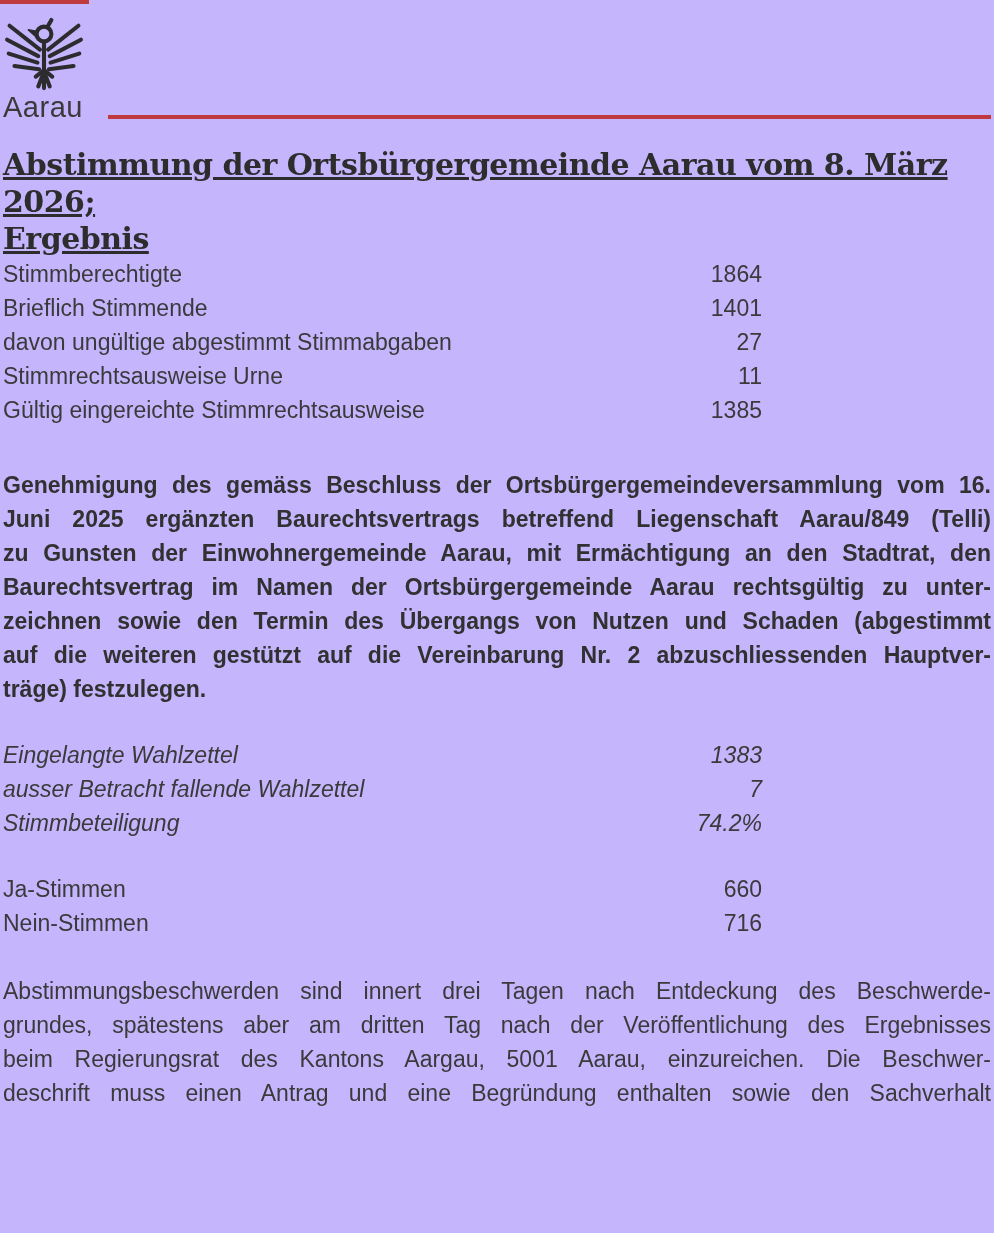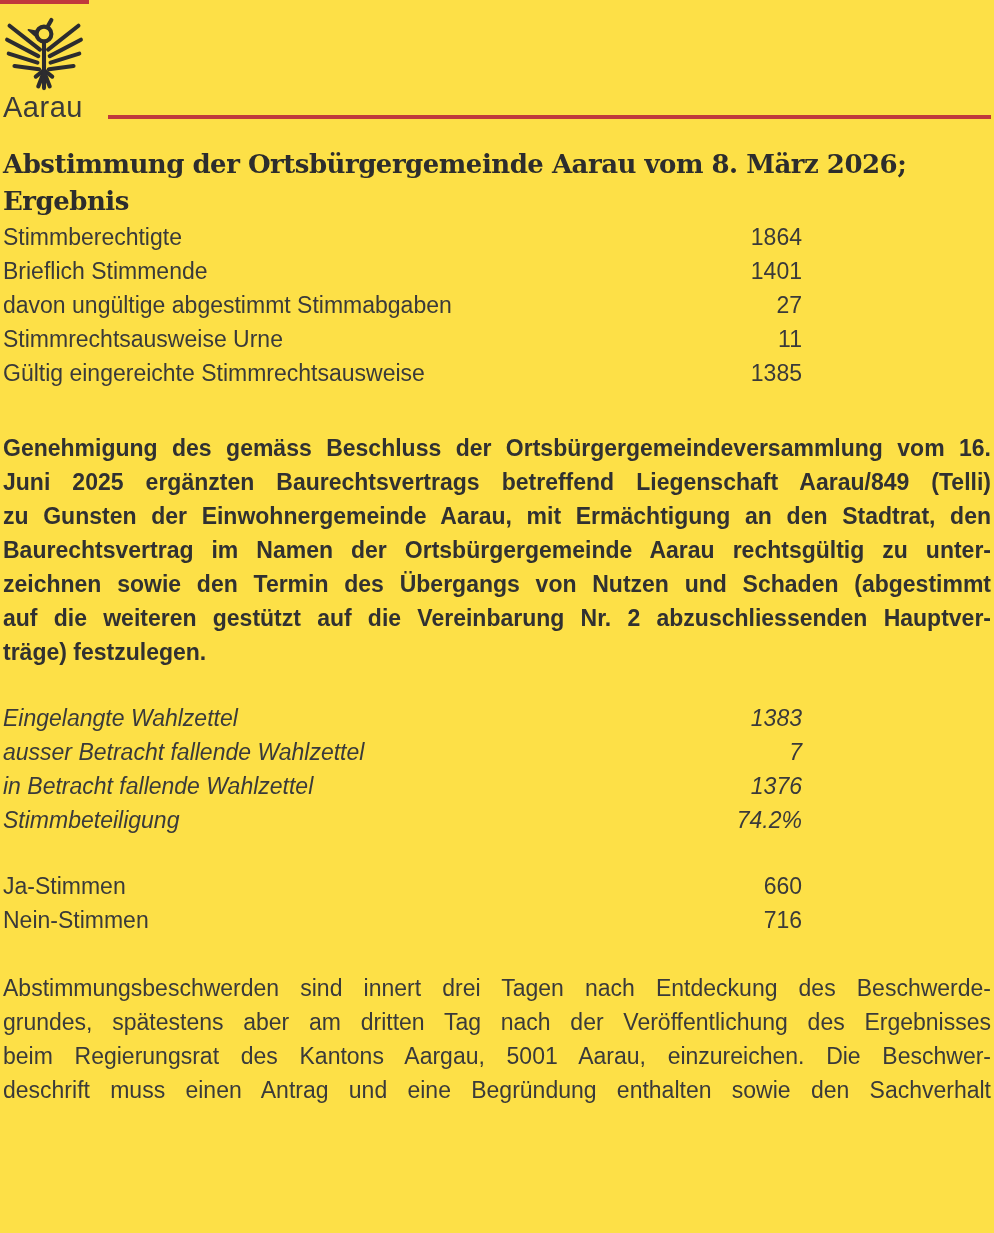--- a/index.html
+++ b/index.html
@@ -8,51 +8,52 @@
     --ink:#3a3a3a;
     --bold-ink:#313131;
   }
   *{margin:0;padding:0;box-sizing:border-box;}
   html,body{background:#ffffff;}
   body{
     width:994px;height:1233px;overflow:hidden;
     font-family:"Liberation Sans",sans-serif;
     color:var(--ink);
   }
-  .page{width:994px;height:1233px;padding:0 3px;background:#fde047;}
+  .page{width:994px;height:1233px;padding:0 3px;background:#c4b5fd;}
 
   
   .logo-topbar{width:89px;height:4px;background:var(--red);margin-left:-3px;}
   .logo-row{display:flex;align-items:flex-end;}
   .logo-block{width:86px;flex:0 0 86px;}
   .eagle{display:block;width:82px;height:80px;margin-top:8px;}
   .logo-name{font-size:29px;line-height:30px;color:var(--ink);letter-spacing:0.5px;}
   .header-rule{flex:1;height:4px;background:var(--red);margin-left:19px;margin-bottom:3px;}
 
   
   .title{
     margin-top:24px;
     font-family:"DejaVu Serif",serif;font-weight:700;
-    font-size:26px;line-height:37px;letter-spacing:-0.5px;
+    font-size:30px;line-height:37px;letter-spacing:-0.5px;
     color:var(--title-ink);
+    text-decoration:underline;
   }
 
   
   .para{font-size:23px;line-height:34px;color:var(--ink);}
   .jl{text-align:justify;text-align-last:justify;}
   .jl.end{text-align-last:left;}
   .intro{margin-top:32px;}
   .measure{margin-top:41px;font-weight:700;color:var(--bold-ink);}
   .appeal{margin-top:34px;}
 
   
   .stat-table{font-size:23px;line-height:34px;}
   .stat-table.t2{margin-top:32px;font-style:italic;}
   .stat-table.t3{margin-top:32px;}
-  .trow{display:flex;gap:40px;}
+  .trow{display:flex;}
   .tlabel{flex:0 0 620px;}
   .tvalue{flex:0 0 139px;text-align:right;}
 </style>
 </head>
 <body>
 
 <div class="page">
 
   <header>
     <div class="logo-topbar"></div>
@@ -131,24 +132,20 @@
   <div class="stat-table t2">
     <div class="trow">
       <span class="tlabel">Eingelangte Wahlzettel</span>
       <span class="tvalue">1383</span>
     </div>
     <div class="trow">
       <span class="tlabel">ausser Betracht fallende Wahlzettel</span>
       <span class="tvalue">7</span>
     </div>
     <div class="trow">
-      <span class="tlabel">in Betracht fallende Wahlzettel</span>
-      <span class="tvalue">1376</span>
-    </div>
-    <div class="trow">
       <span class="tlabel">Stimmbeteiligung</span>
       <span class="tvalue">74.2%</span>
     </div>
   </div>
 
   <div class="stat-table t3">
     <div class="trow">
       <span class="tlabel">Ja-Stimmen</span>
       <span class="tvalue">660</span>
     </div>

